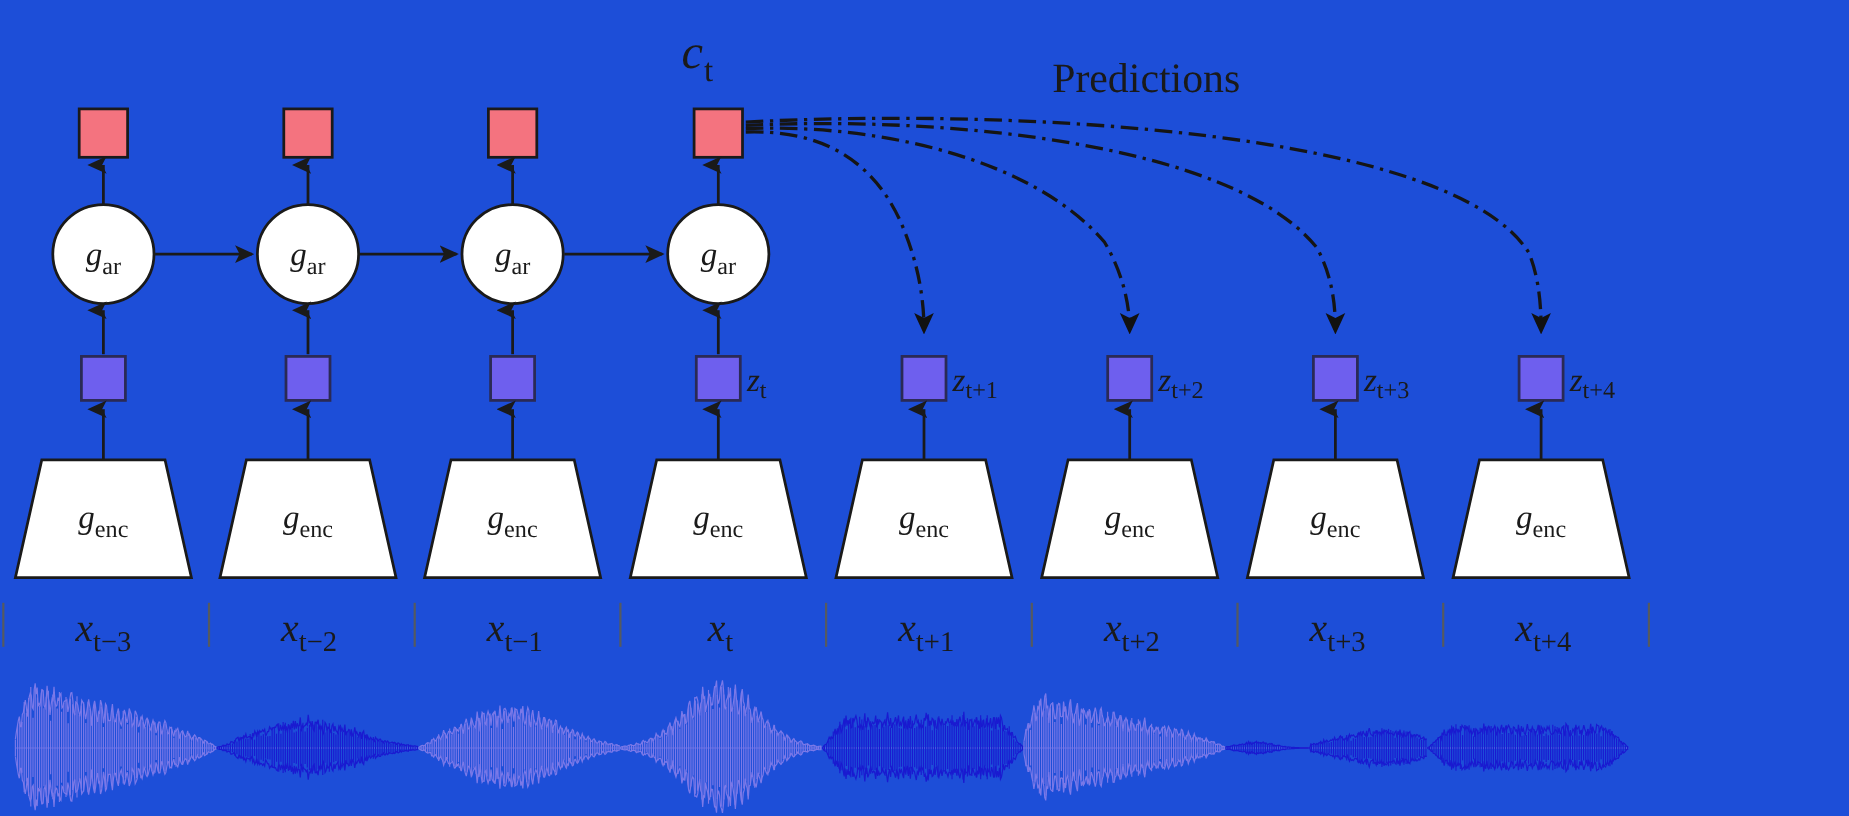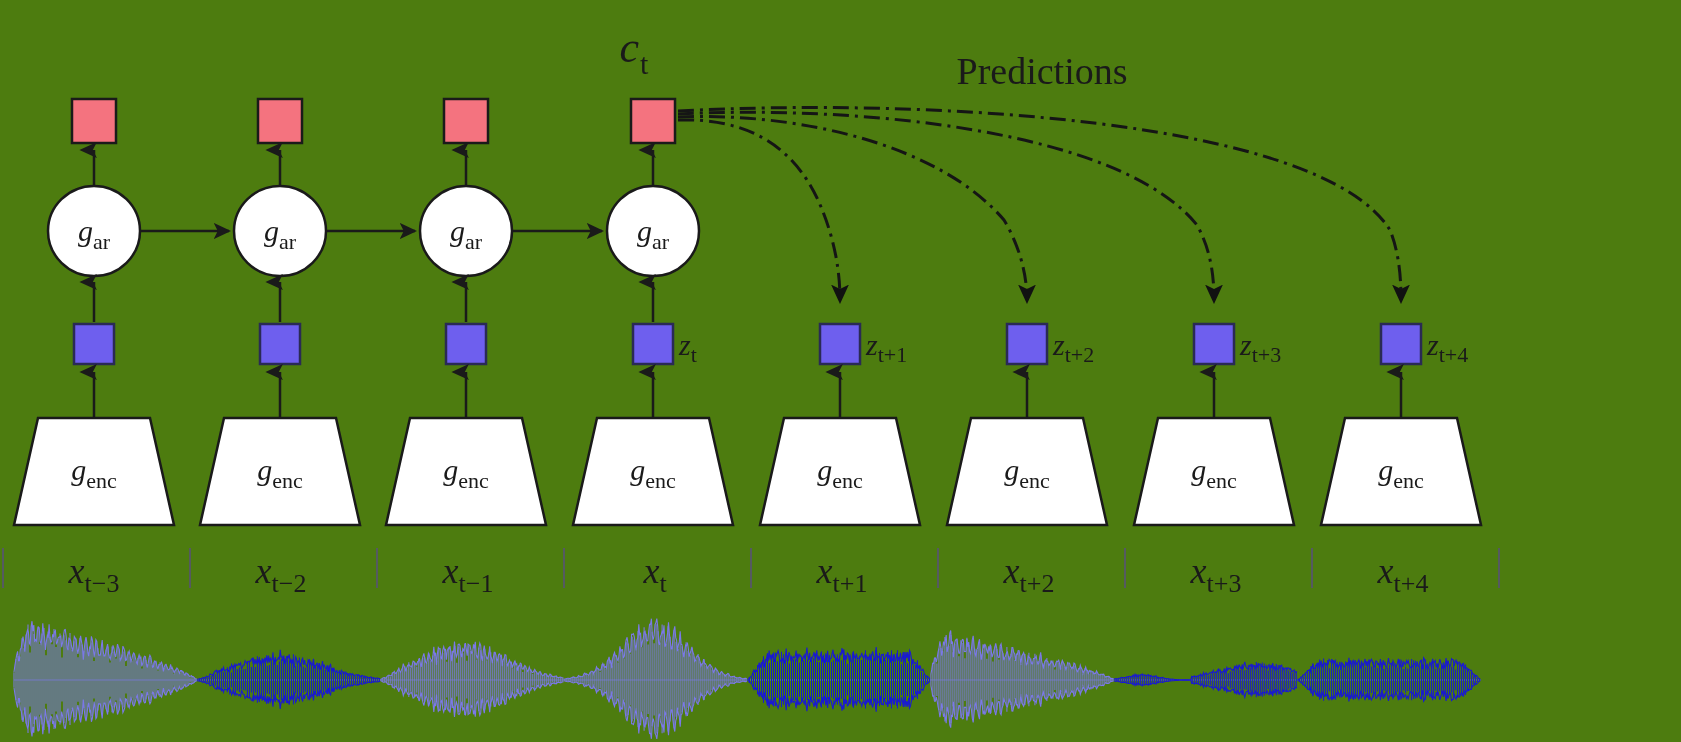--- a/index.html
+++ b/index.html
@@ -4,21 +4,21 @@
 <style>
   html, body {
     margin: 0;
     padding: 0;
     background: #ffffff;
   }
   #stage {
     position: relative;
     width: 1681px;
     height: 742px;
-    background: #4d7c0f;
+    background: #1d4ed8;
     overflow: hidden;
     font-family: "Liberation Serif", "DejaVu Serif", serif;
   }
   #figure-svg {
     position: absolute;
     left: 0;
     top: 0;
     width: 1681px;
     height: 742px;
   }

